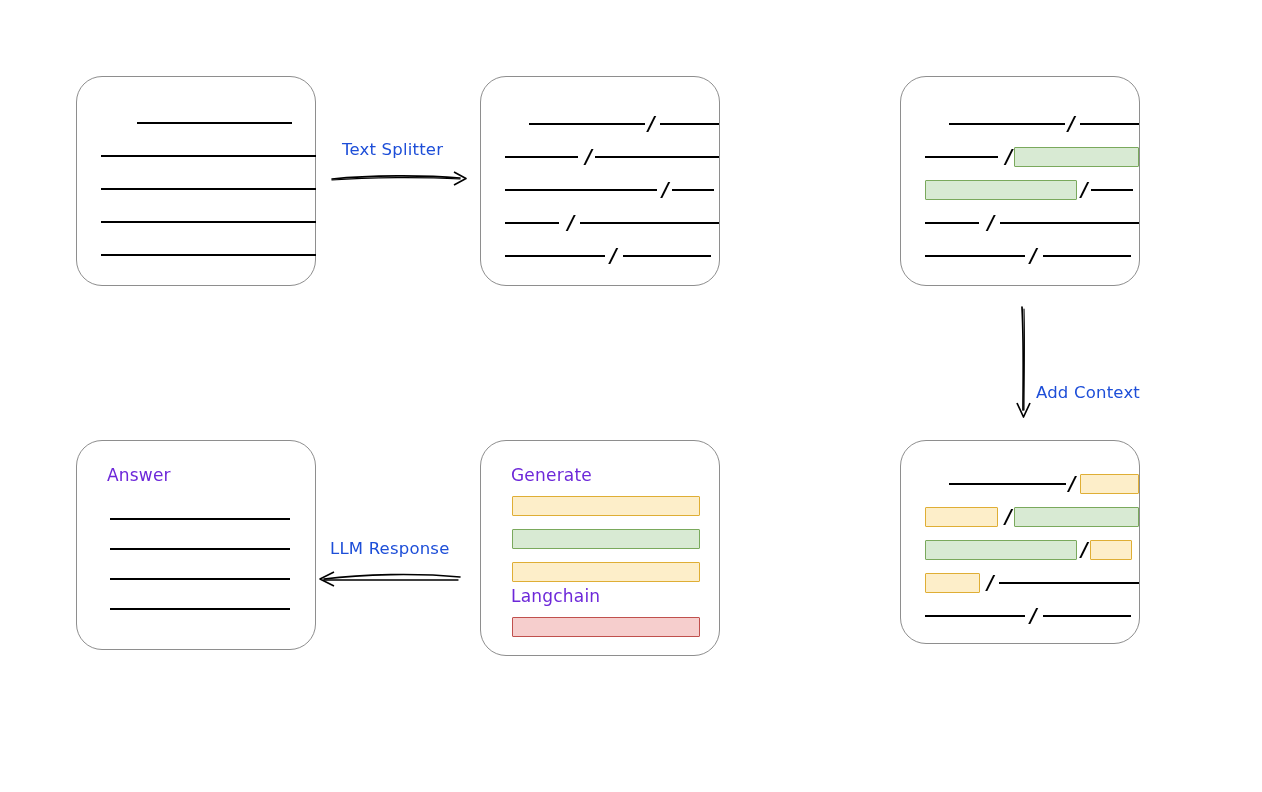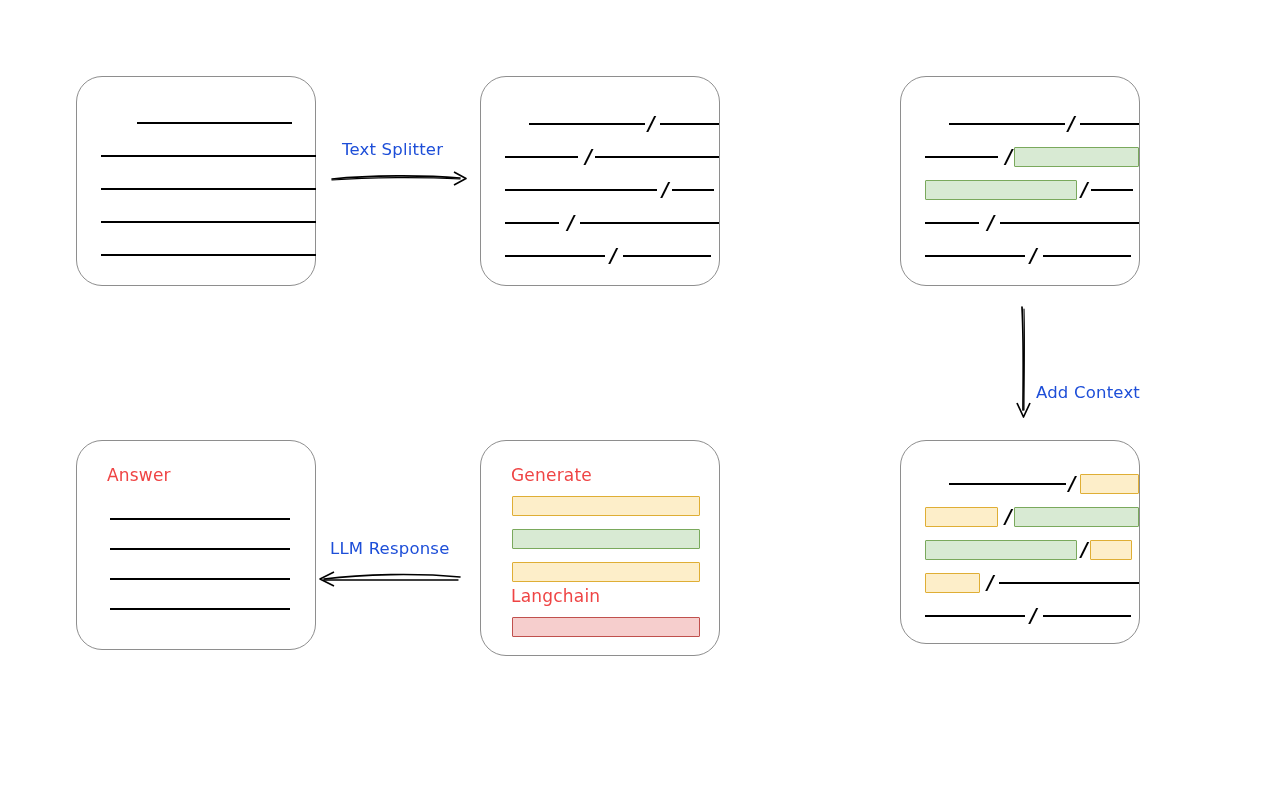--- a/index.html
+++ b/index.html
@@ -80,21 +80,21 @@
     position: absolute;
     height: 2px;
     background: #000000;
   }
 
   
   .box-heading {
     position: absolute;
     font-family: "DejaVu Sans", sans-serif;
     font-size: 17px;
-    color: #ef4444;
+    color: #6d28d9;
     letter-spacing: 0.2px;
     white-space: nowrap;
   }
 
   
   .bar {
     position: absolute;
     box-sizing: border-box;
     height: 20px;
     border-width: 1.4px;

